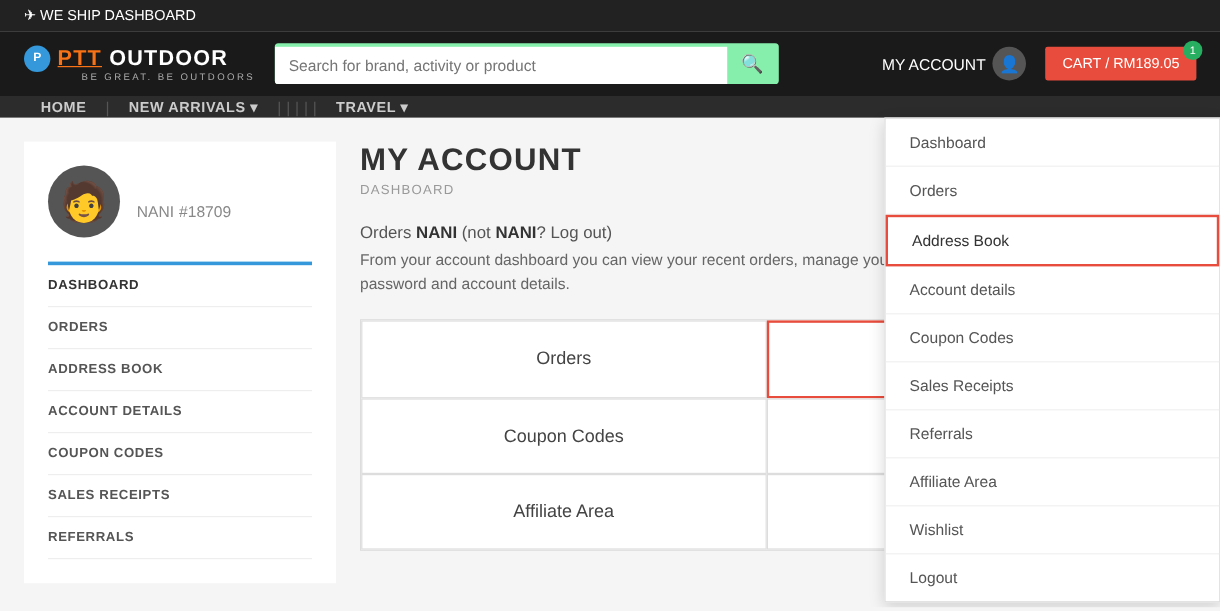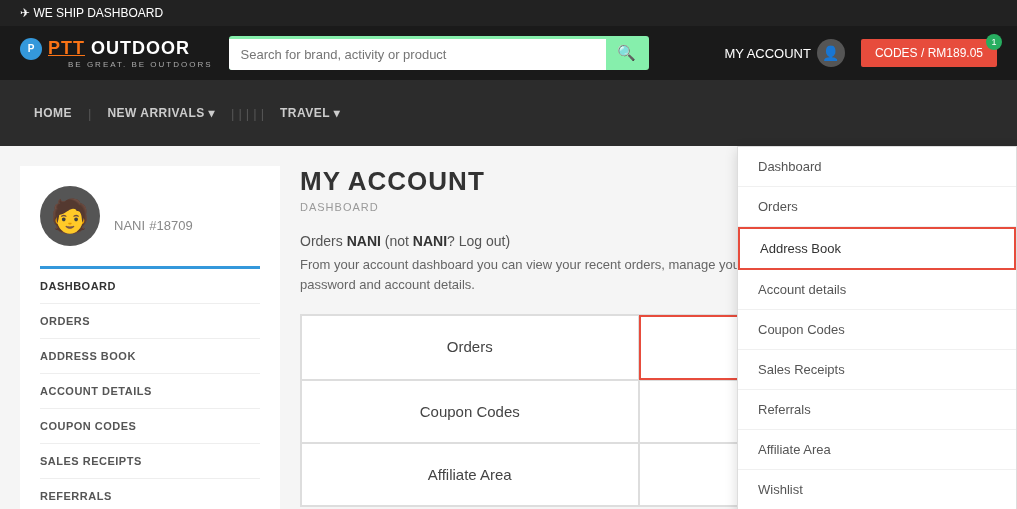--- a/index.html
+++ b/index.html
@@ -126,21 +126,21 @@
       background: #2c2c2c;
       padding: 0 20px;
       display: flex;
       align-items: center;
       gap: 0;
     }
     .nav-item {
       color: #ccc;
       font-size: 12px;
       font-weight: bold;
-      padding: 26px 14px;
+      padding: 2px 14px;
       cursor: pointer;
       text-transform: uppercase;
       letter-spacing: 0.5px;
       display: flex;
       align-items: center;
       gap: 4px;
       text-decoration: none;
       white-space: nowrap;
     }
     .nav-divider { color: #555; padding: 0 2px; }
@@ -302,21 +302,21 @@
     <input type="text" placeholder="Search for brand, activity or product" style="">
     <button>🔍</button>
   </div>
 
   <div class="header-right">
     <button class="my-account-btn">
       <span>MY ACCOUNT</span>
       <div class="avatar-circle">👤</div>
     </button>
     <button class="cart-btn">
-      <span>CODES / RM189.05</span>
+      <span>CART / RM189.05</span>
       <span class="badge">1</span>
     </button>
   </div>
 </div>
 
 <nav class="nav">
   <a class="nav-item">HOME</a>
   <span class="nav-divider">|</span>
   <a class="nav-item">NEW ARRIVALS ▾</a>
   <span class="nav-divider">|</span>

